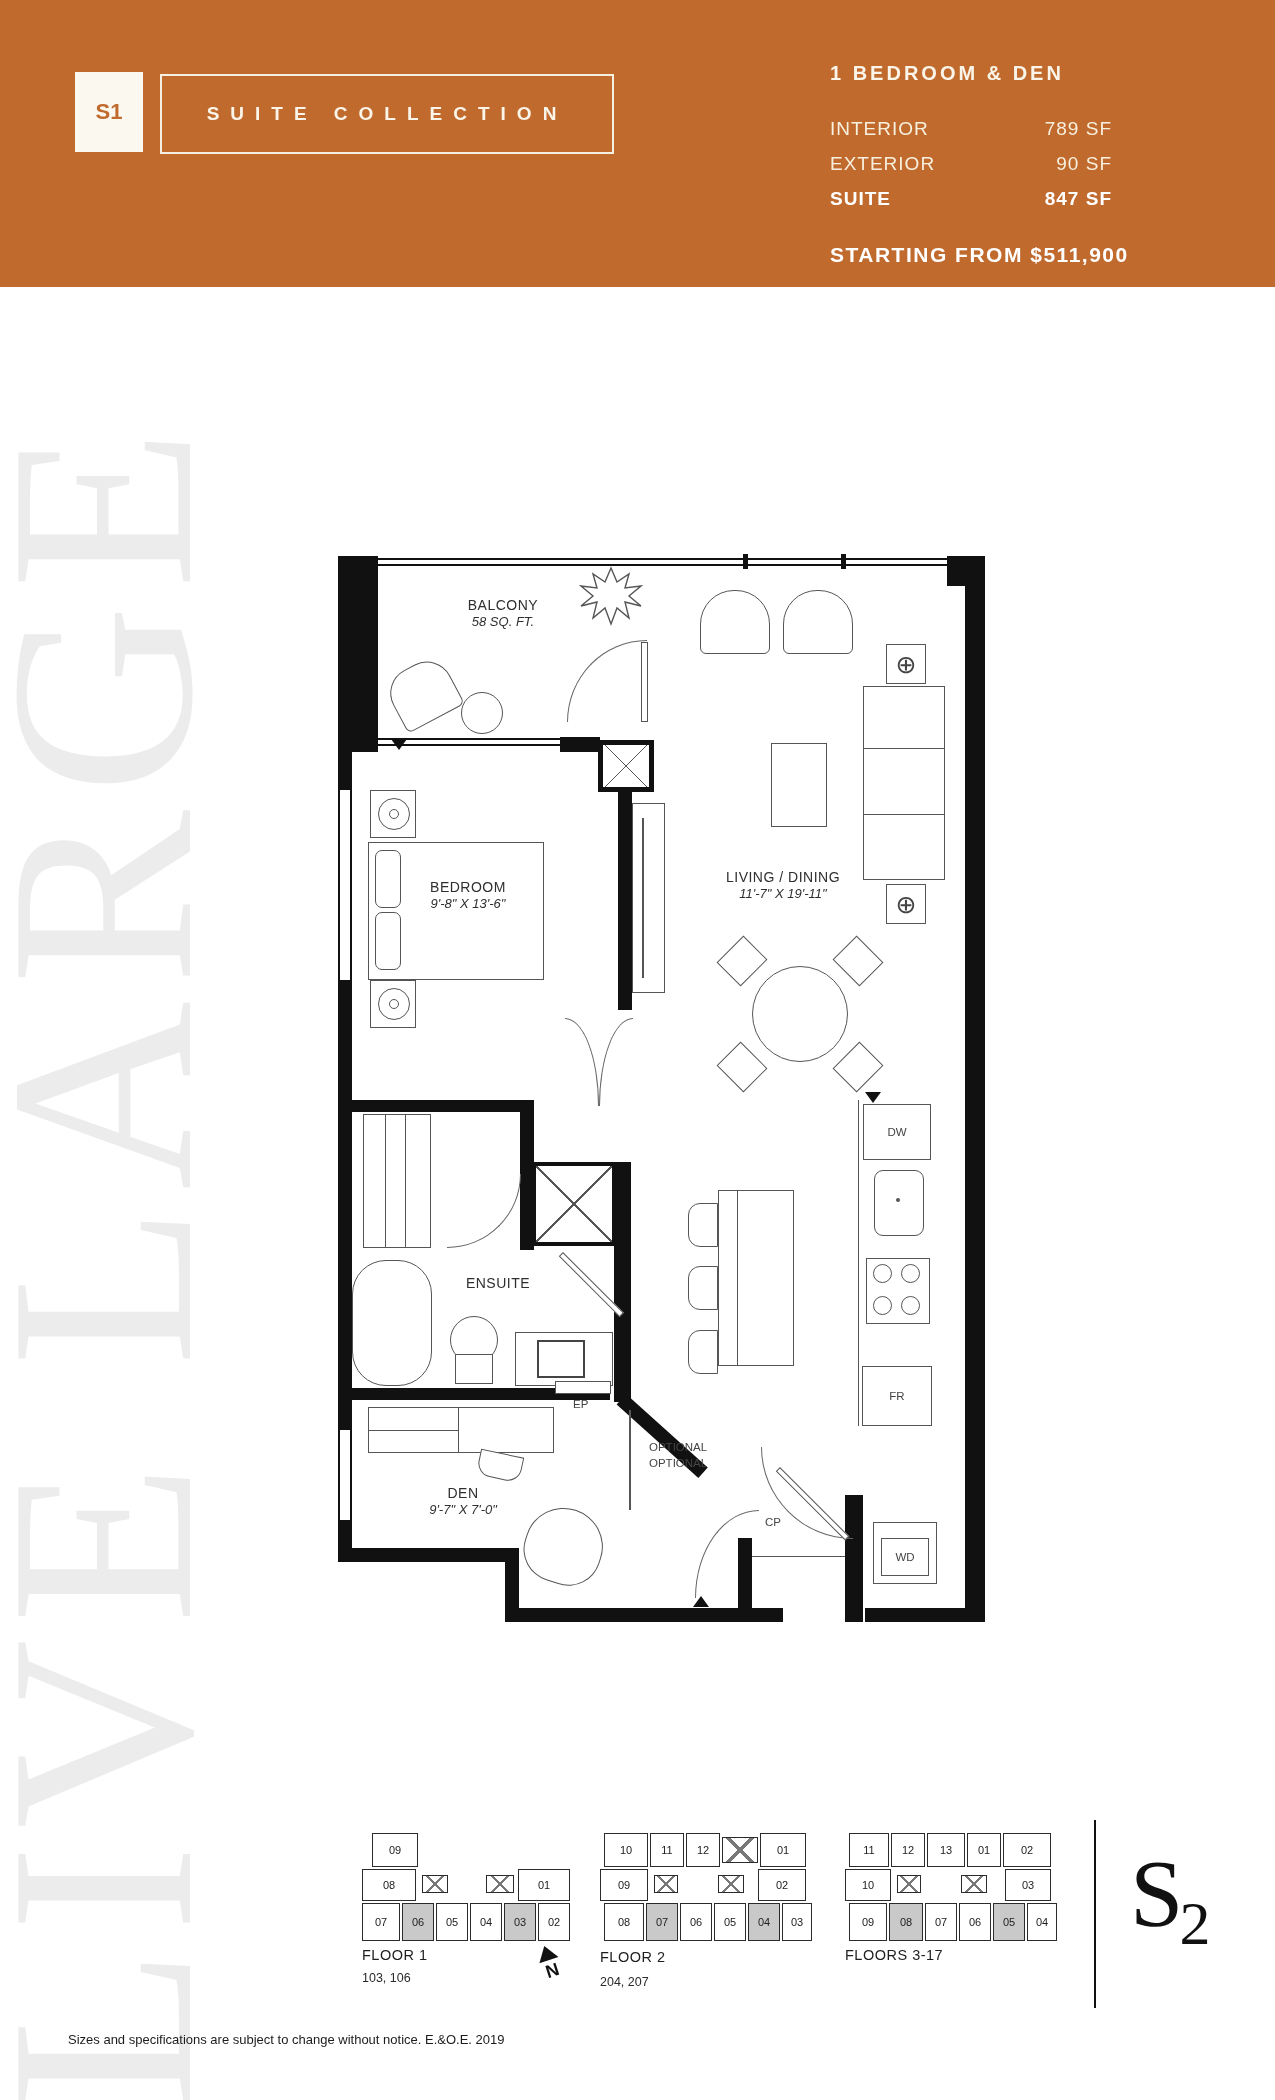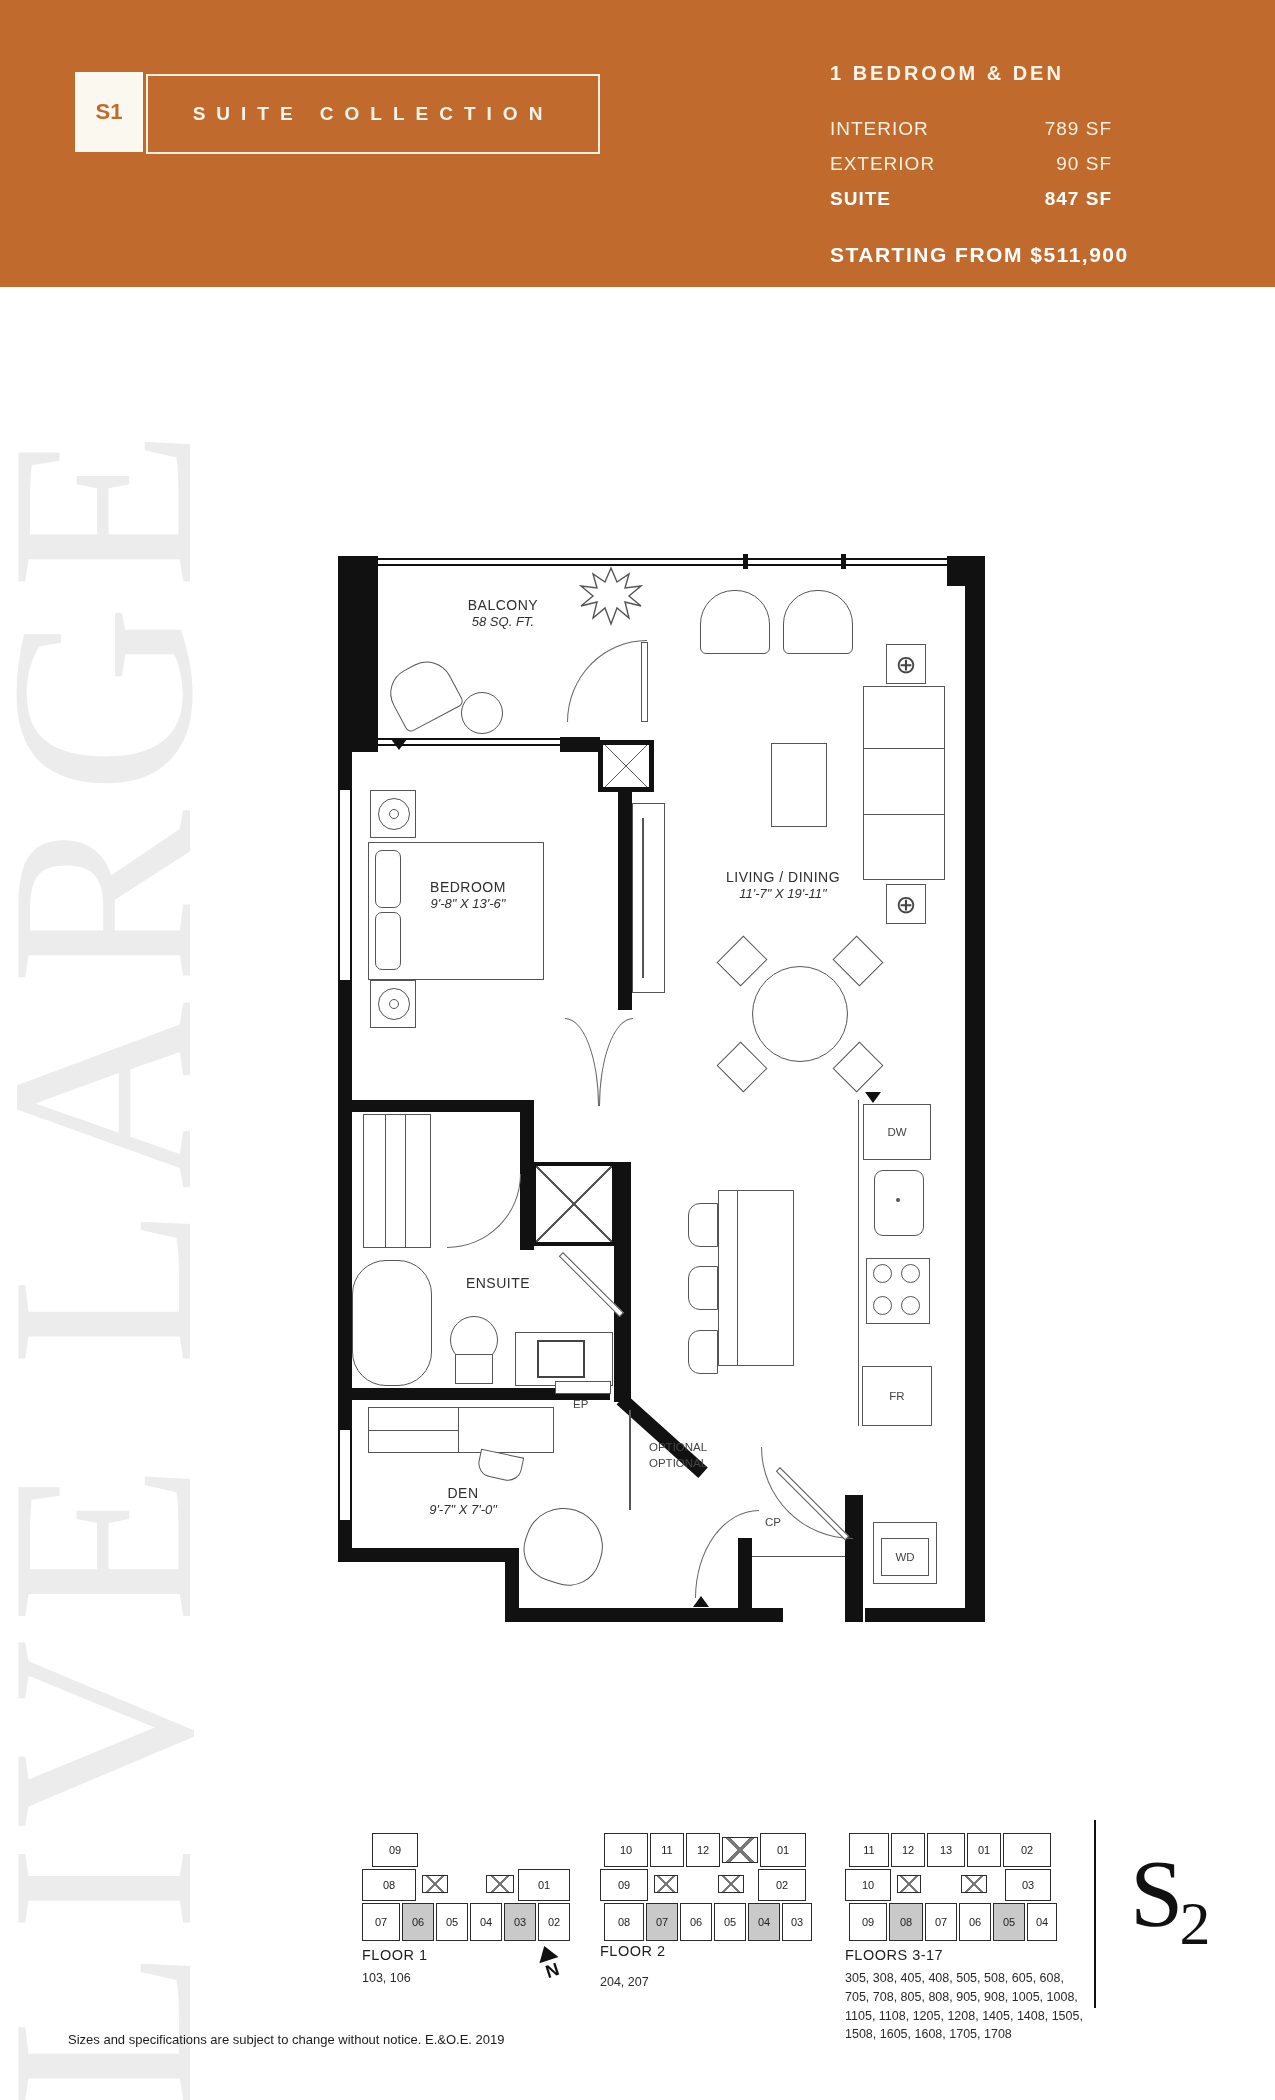--- a/index.html
+++ b/index.html
@@ -4,21 +4,21 @@
 <style>
   html,body{margin:0;padding:0;}
   .page{position:relative;width:1275px;height:2100px;background:#ffffff;overflow:hidden;
         font-family:"Liberation Sans", sans-serif;}
 
   
   .hd{position:absolute;left:0;top:0;width:1275px;height:287px;background:#c06a2e;}
   .s1box{position:absolute;left:75px;top:72px;width:68px;height:80px;background:#fbf8ef;
          display:flex;align-items:center;justify-content:center;
          color:#c06a2e;font-weight:bold;font-size:22px;}
-  .collbox{position:absolute;left:146px;top:74px;width:450px;height:76px;
+  .collbox{position:absolute;left:160px;top:74px;width:450px;height:76px;
            border:2px solid #f6f0e0;display:flex;align-items:center;justify-content:center;
            color:#faf5e8;font-size:19px;font-weight:bold;letter-spacing:11px;}
   .planname{position:absolute;left:830px;top:62px;color:#faf5e8;font-size:20px;
             font-weight:bold;letter-spacing:3px;}
   .stats{position:absolute;left:830px;top:118px;width:282px;color:#f7f0de;font-size:19px;}
   .srow{display:flex;justify-content:space-between;margin-bottom:13px;letter-spacing:1px;}
   .srow.tot{color:#ffffff;font-weight:bold;}
   .price{position:absolute;left:830px;top:243px;color:#ffffff;font-size:21px;
          font-weight:bold;letter-spacing:1.5px;}
 
@@ -291,42 +291,41 @@
     <div class="kp-cell" style="left:0;top:36px;width:48px;height:32px;">09</div>
     <div class="kp-x" style="left:54px;top:42px;width:24px;height:18px;"></div>
     <div class="kp-x" style="left:118px;top:42px;width:26px;height:18px;"></div>
     <div class="kp-cell" style="left:158px;top:36px;width:48px;height:32px;">02</div>
     <div class="kp-cell" style="left:4px;top:70px;width:40px;height:38px;">08</div>
     <div class="kp-cell sh" style="left:46px;top:70px;width:32px;height:38px;">07</div>
     <div class="kp-cell" style="left:80px;top:70px;width:32px;height:38px;">06</div>
     <div class="kp-cell" style="left:114px;top:70px;width:32px;height:38px;">05</div>
     <div class="kp-cell sh" style="left:148px;top:70px;width:32px;height:38px;">04</div>
     <div class="kp-cell" style="left:182px;top:70px;width:30px;height:38px;">03</div>
-    <div class="kp-title" style="left:0;top:110px;">FLOOR 2</div>
+    <div class="kp-title" style="left:0;top:116px;">FLOOR 2</div>
     <div class="kp-units" style="left:0;top:140px;">204, 207</div>
   </div>
 
   <div class="kp" style="left:845px;top:1833px;width:212px;height:108px;">
     <div class="kp-cell" style="left:4px;top:0;width:40px;height:34px;">11</div>
     <div class="kp-cell" style="left:46px;top:0;width:34px;height:34px;">12</div>
     <div class="kp-cell" style="left:82px;top:0;width:38px;height:34px;">13</div>
     <div class="kp-cell" style="left:122px;top:0;width:34px;height:34px;">01</div>
     <div class="kp-cell" style="left:158px;top:0;width:48px;height:34px;">02</div>
     <div class="kp-cell" style="left:0;top:36px;width:46px;height:32px;">10</div>
     <div class="kp-x" style="left:52px;top:42px;width:24px;height:18px;"></div>
     <div class="kp-x" style="left:116px;top:42px;width:26px;height:18px;"></div>
     <div class="kp-cell" style="left:160px;top:36px;width:46px;height:32px;">03</div>
     <div class="kp-cell" style="left:4px;top:70px;width:38px;height:38px;">09</div>
     <div class="kp-cell sh" style="left:44px;top:70px;width:34px;height:38px;">08</div>
     <div class="kp-cell" style="left:80px;top:70px;width:32px;height:38px;">07</div>
     <div class="kp-cell" style="left:114px;top:70px;width:32px;height:38px;">06</div>
     <div class="kp-cell sh" style="left:148px;top:70px;width:32px;height:38px;">05</div>
     <div class="kp-cell" style="left:182px;top:70px;width:30px;height:38px;">04</div>
     <div class="kp-title" style="left:0;top:114px;">FLOORS 3-17</div>
-    <div class="kp-units" style="left:0;top:136px;width:240px;">305, 308, 405, 408, 505, 508, 605, 608, 705, 708, 805, 808, 905, 908, 1005, 1008, 1105, 1108, 1205, 1208, 1405, 1408, 1505, 1508, 1605, 1608, 1705, 1708</div>
   </div>
 
   <div class="divider" style="left:1094px;top:1820px;width:2px;height:188px;"></div>
   <div class="logo" style="left:1130px;top:1838px;">
     <span class="ls">S</span><span class="l2">2</span>
   </div>
 
   <div class="disclaimer" style="left:68px;top:2032px;">Sizes and specifications are subject to change without notice. E.&amp;O.E. 2019</div>
 
 </div>

